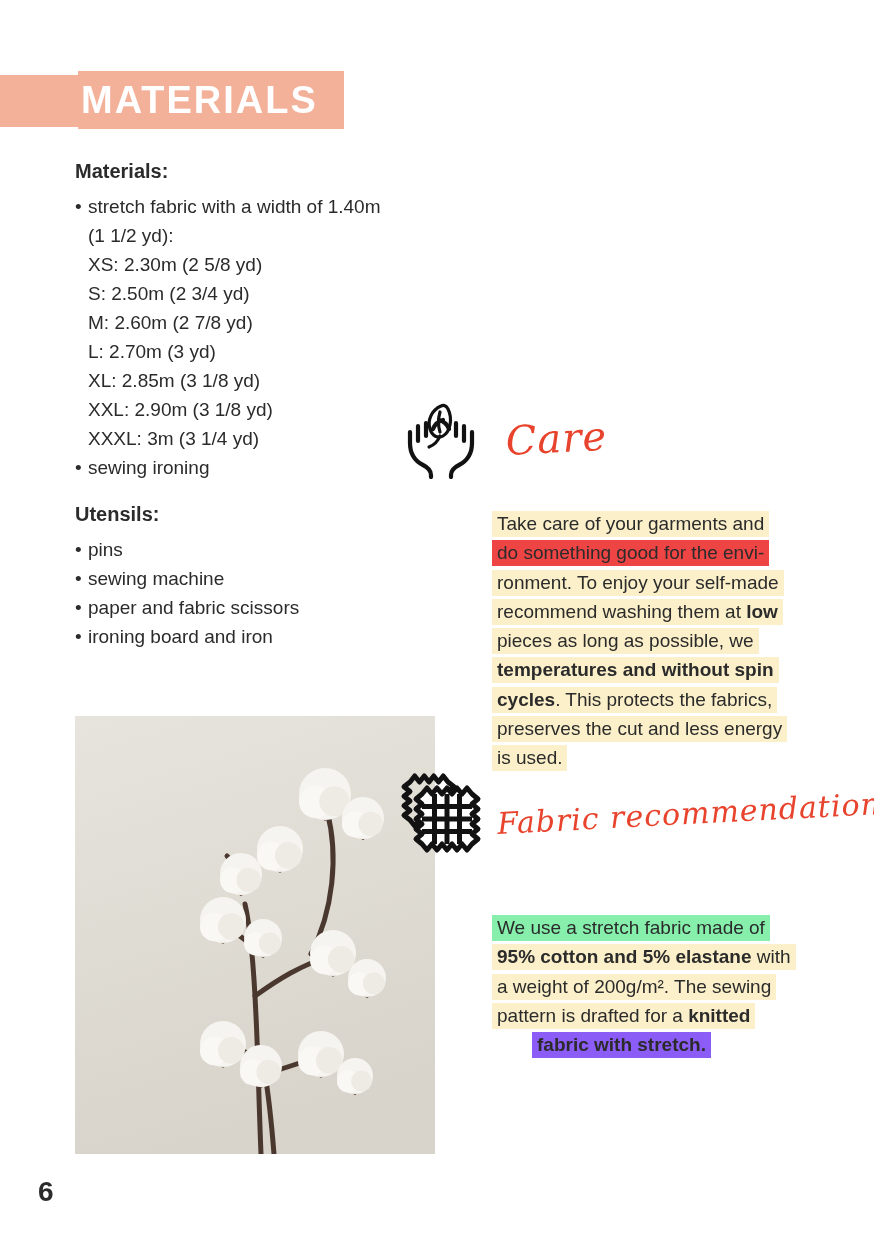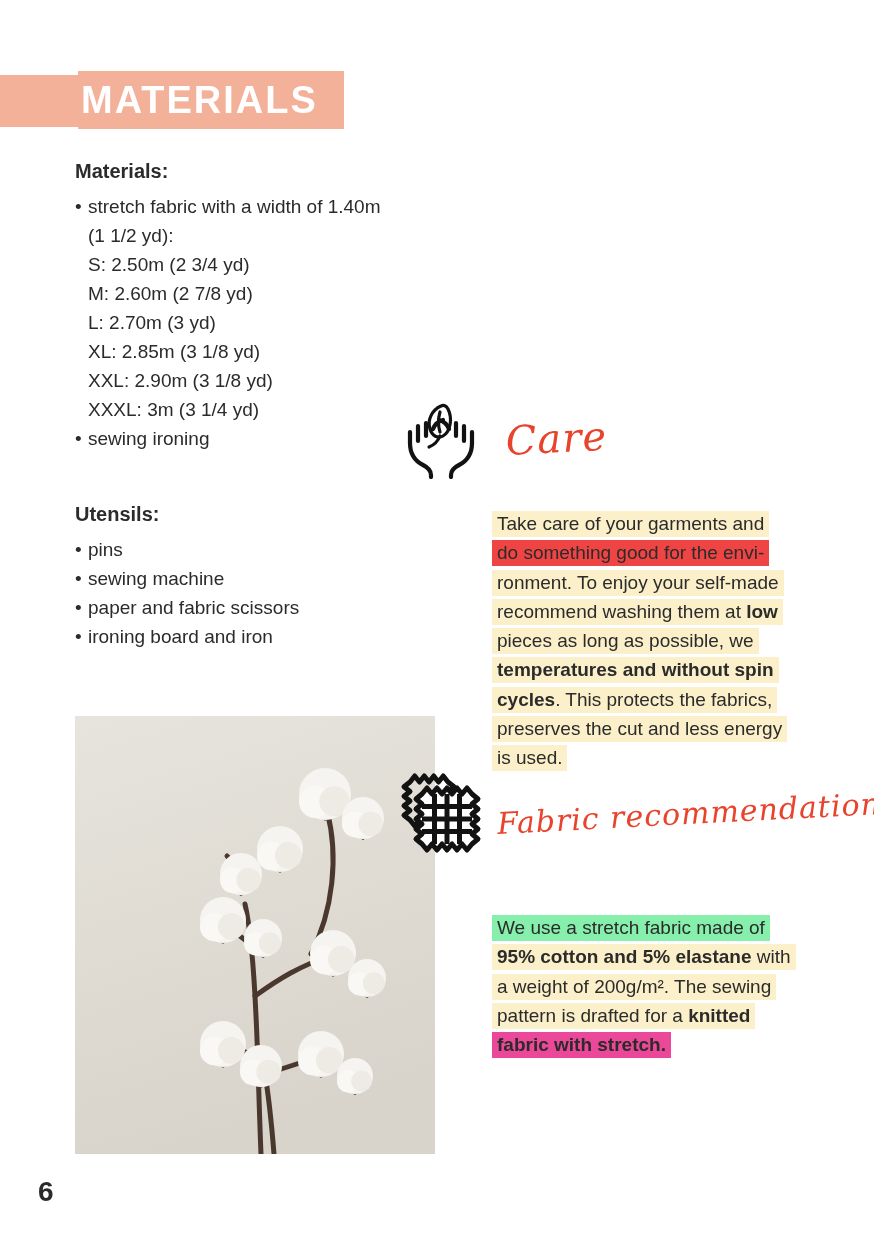--- a/index.html
+++ b/index.html
@@ -46,20 +46,21 @@
   </div>
 
   <div class="col-left" style="top:160px;">
     <div class="list-heading">Materials:</div>
     <div id="materials-list">
         <div class="bullet-row">
           <span class="b">•</span>
           <div>
             <div class="m-line">stretch fabric with a width of 1.40m</div>
             <div class="m-line">(1 1/2 yd):</div>
+            <div class="m-line">XS: 2.30m (2 5/8 yd)</div>
             <div class="m-line">S: 2.50m (2 3/4 yd)</div>
             <div class="m-line">M: 2.60m (2 7/8 yd)</div>
             <div class="m-line">L: 2.70m (3 yd)</div>
             <div class="m-line">XL: 2.85m (3 1/8 yd)</div>
             <div class="m-line">XXL: 2.90m (3 1/8 yd)</div>
             <div class="m-line">XXXL: 3m (3 1/4 yd)</div>
           </div>
         </div>
         <div class="bullet-row">
           <span class="b">•</span>
@@ -236,18 +237,18 @@
       <path id="swatch-grid" fill="none" stroke="#121212" stroke-width="5" d="M36.5,24 V74 M24,36.5 H74 M49,24 V74 M24,49 H74 M61.5,24 V74 M24,61.5 H74"></path>
     </svg>
   </div>
   <div class="icon-abs script" style="left: 498px; top: 806px; font-size: 30px; color: rgb(232, 67, 44);">Fabric recommendation</div>
 
   <div class="para" id="fabric-text" style="left:492px; top:913px; width:340px;">
       <div class="hl-line"><span class="hl" style="background: #86efac;"><span>We use a stretch fabric made of</span></span></div>
       <div class="hl-line"><span class="hl" style="background: rgb(251, 240, 201);"><b>95% cotton and 5% elastane</b><span> with</span></span></div>
       <div class="hl-line"><span class="hl" style="background: rgb(251, 240, 201);"><span>a weight of 200g/m². The sewing</span></span></div>
       <div class="hl-line"><span class="hl" style="background: rgb(251, 240, 201);"><span>pattern is drafted for a </span><b>knitted</b></span></div>
-      <div class="hl-line"><span class="hl" style="background: #ec4899;"><b>fabric with stretch.</b></span></div>
+      <div class="hl-line"><span class="hl" style="background: #8b5cf6; margin-left: 40px;"><b>fabric with stretch.</b></span></div>
     </div>
 
   <div class="page-num">6</div>
 
 </div>
 
 </body></html>

